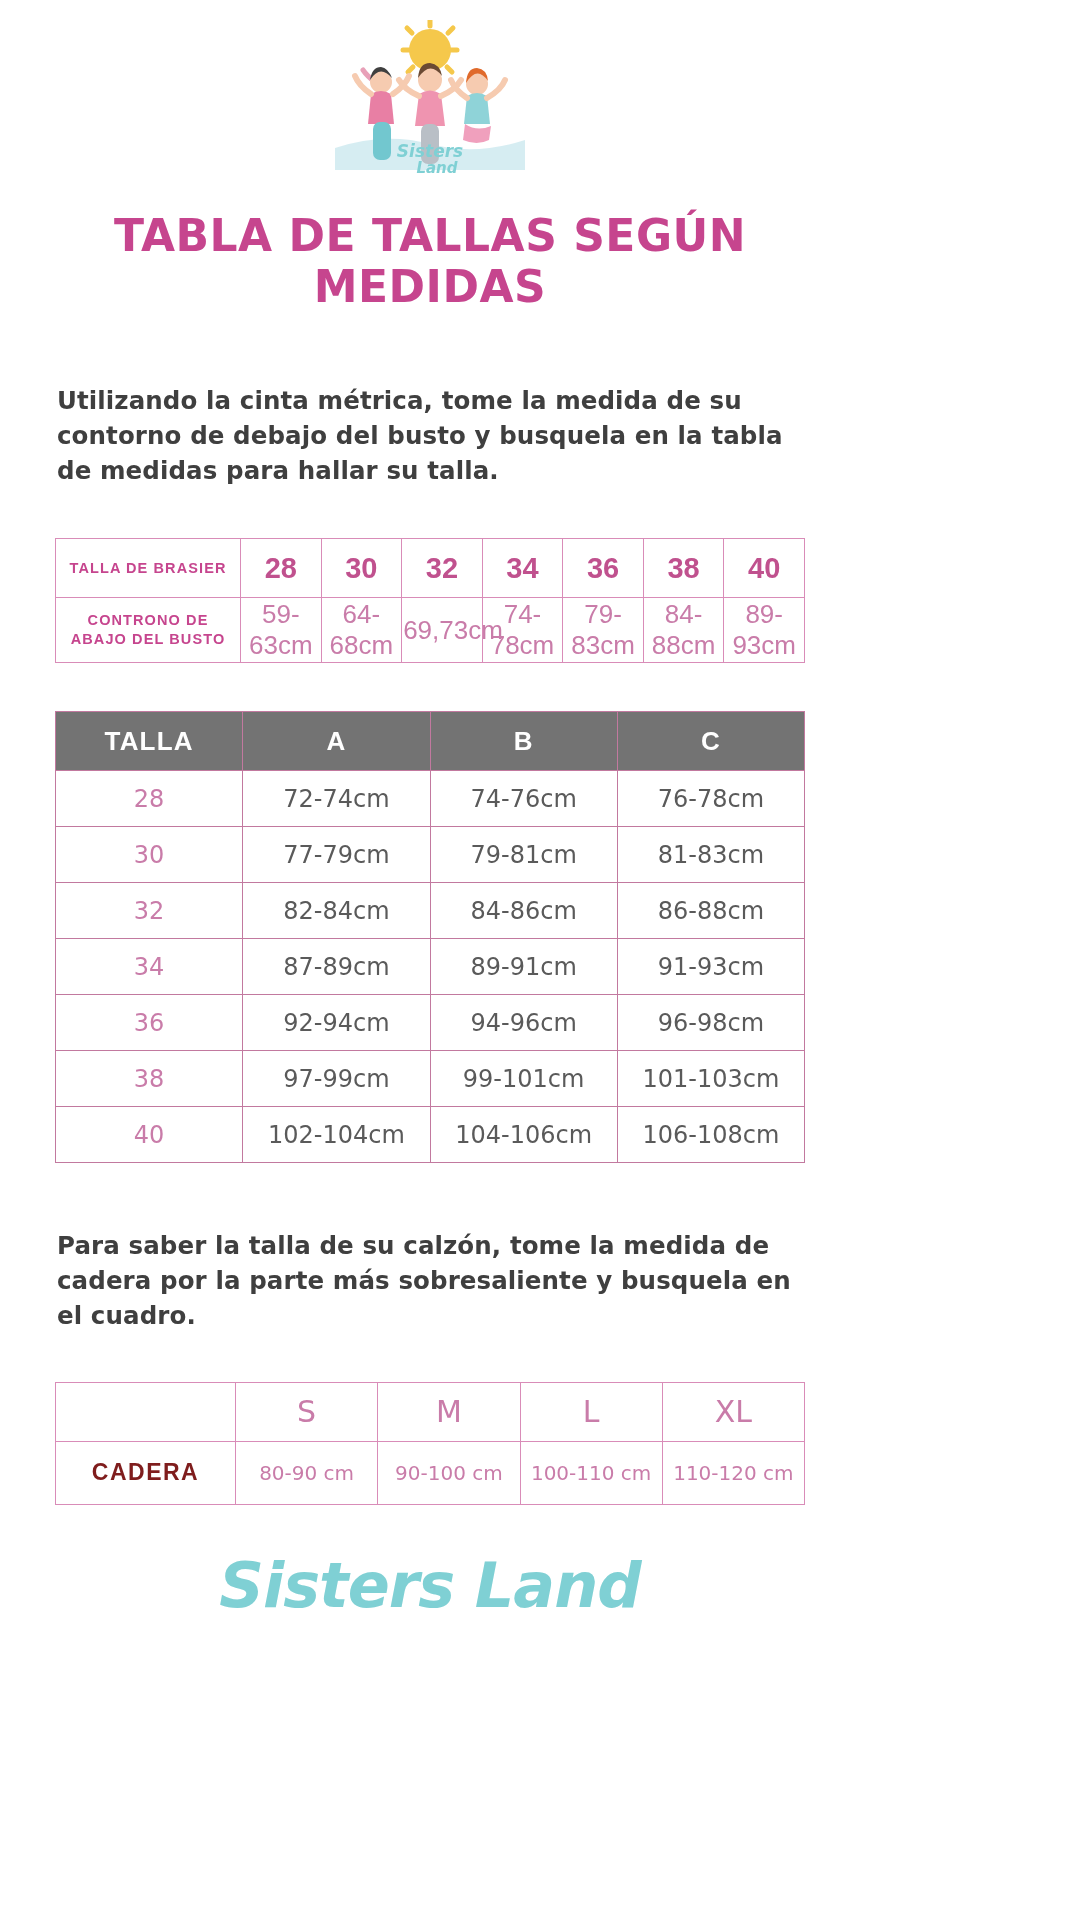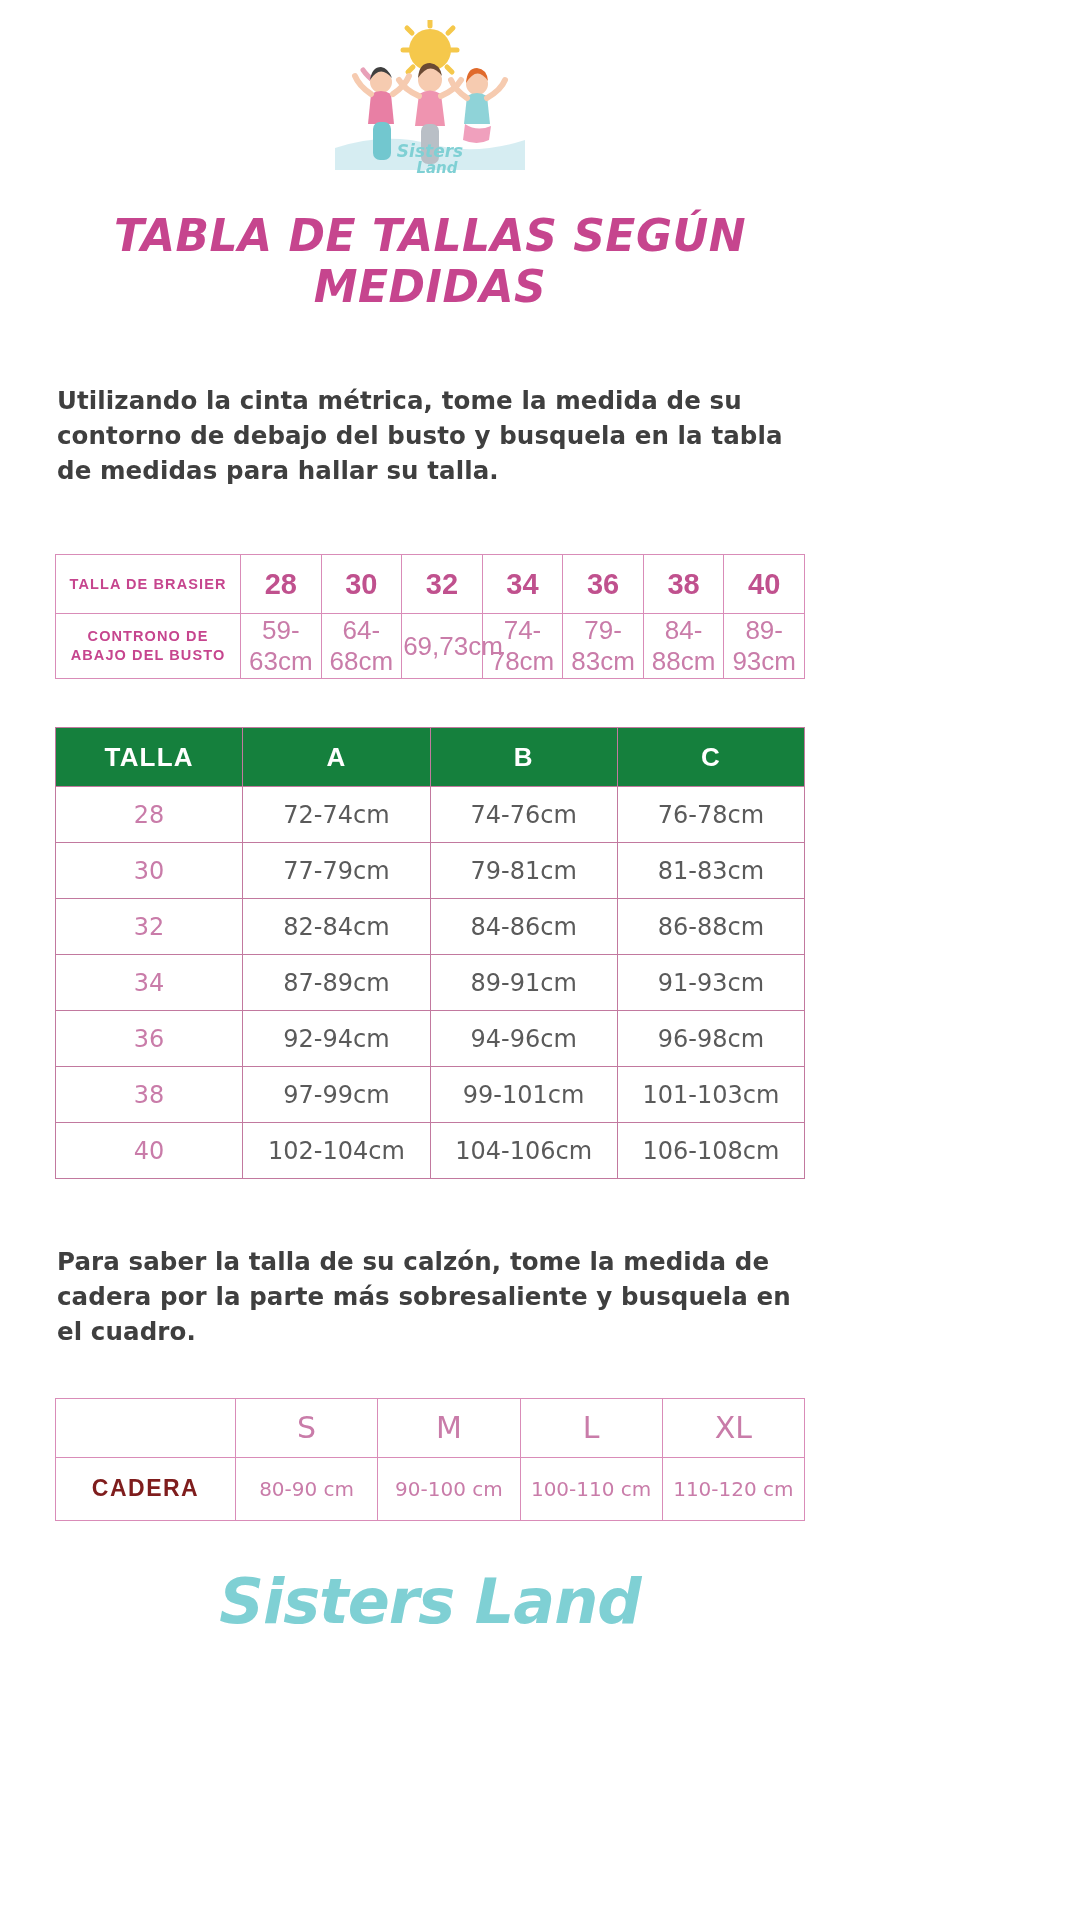--- a/index.html
+++ b/index.html
@@ -36,40 +36,39 @@
 
   
   .main-title {
     text-align: center;
     color: #c6458e;
     font-size: 44px;
     font-weight: bold;
     letter-spacing: 0.5px;
     margin: 10px 0 0 0;
     font-family: "DejaVu Sans", sans-serif;
-    font-style: italic;
   }
 
   
   .para {
     font-size: 24.5px;
     line-height: 1.42;
     color: #3f3f3f;
     margin: 0;
     letter-spacing: 0.1px;
     font-family: "DejaVu Sans", sans-serif;
     font-weight: 700;
   }
   .para-1 { margin-top: 72px; padding: 0 2px; }
   .para-2 { margin-top: 70px; padding: 0 2px; }
   .para-3 { margin-top: 66px; padding: 0 2px; }
 
   
   .t1 {
-    margin-top: 66px;
+    margin-top: 50px;
     border-collapse: collapse;
     width: 100%;
     table-layout: fixed;
   }
   .t1 td {
     border: 1.5px solid #d98cb8;
     text-align: center;
     vertical-align: middle;
     color: #c6458e;
   }
@@ -95,21 +94,21 @@
   }
 
   
   .t2 {
     margin-top: 48px;
     border-collapse: collapse;
     width: 100%;
     table-layout: fixed;
   }
   .t2 th {
-    background: #15803d;
+    background: #737373;
     color: #ffffff;
     font-size: 26px;
     font-weight: bold;
     letter-spacing: 1.2px;
     height: 56px;
     border: 1.5px solid #c2799f;
   }
   .t2 td {
     border: 1.5px solid #c2799f;
     text-align: center;

